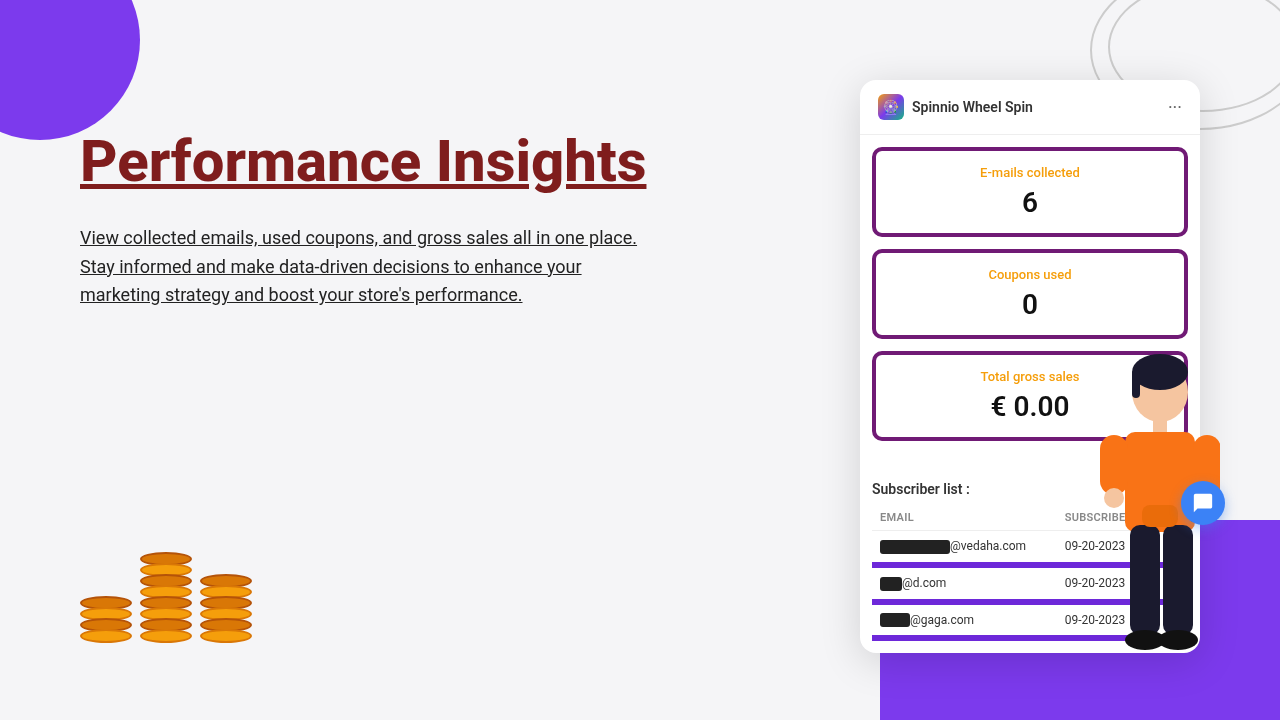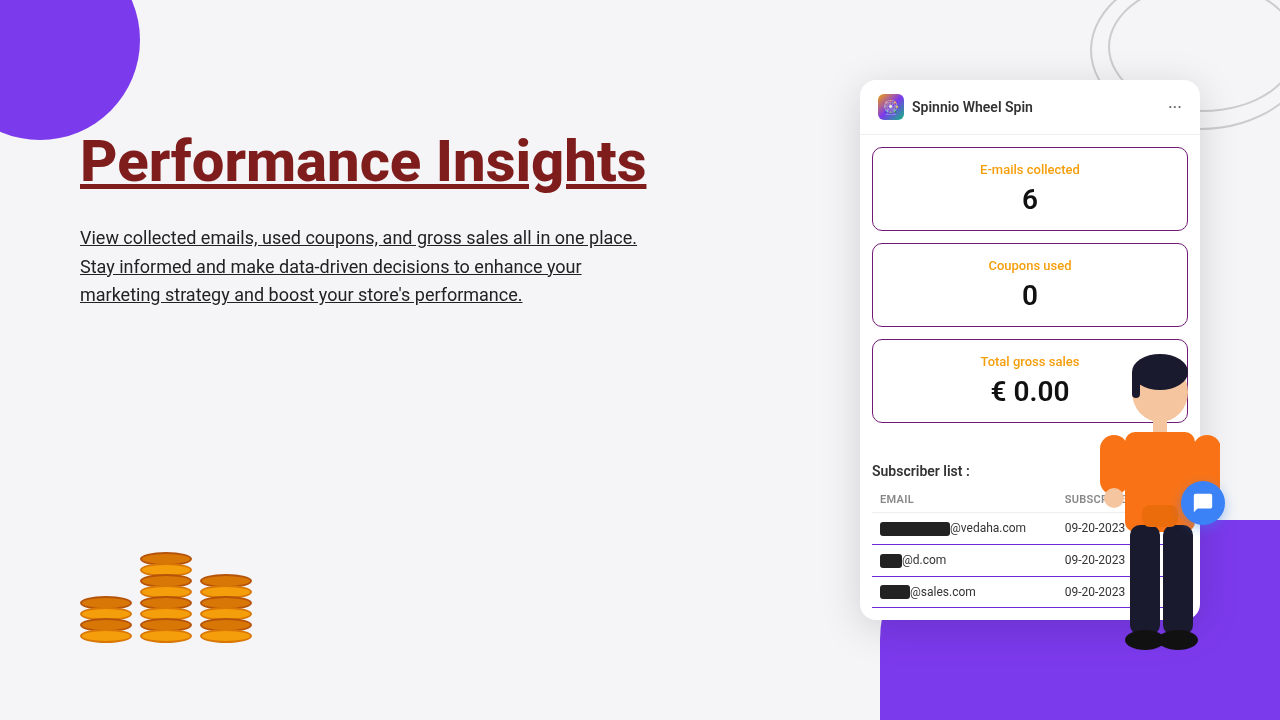--- a/index.html
+++ b/index.html
@@ -167,21 +167,21 @@
 
     .app-menu-dots {
       font-size: 18px;
       color: #666;
       cursor: pointer;
     }
 
     
     .stat-card {
       background: #fff;
-      border: 1px solid #701a75;
+      border: 4px solid #701a75;
       border-radius: 10px;
       margin: 12px;
       padding: 14px 16px;
       text-align: center;
     }
 
     .stat-label {
       font-size: 13px;
       color: #f59e0b;
       margin-bottom: 6px;
@@ -219,21 +219,21 @@
       color: #888;
       font-weight: 600;
       font-size: 11px;
       border-bottom: 1px solid #eee;
       letter-spacing: 0.3px;
     }
 
     .subscriber-table td {
       padding: 8px 8px;
       color: #333;
-      border-bottom: 1px solid #6d28d9;
+      border-bottom: 6px solid #6d28d9;
       font-size: 12px;
     }
 
     .email-redacted {
       display: inline-block;
       height: 14px;
       border-radius: 3px;
       background: #222;
       vertical-align: middle;
     }
@@ -364,21 +364,21 @@
             <td>09-20-2023</td>
           </tr>
           <tr>
             <td>
               <span class="email-redacted" style="width:22px"></span><span>@d.com</span>
             </td>
             <td>09-20-2023</td>
           </tr>
           <tr>
             <td>
-              <span class="email-redacted" style="width:30px"></span><span>@sales.com</span>
+              <span class="email-redacted" style="width:30px"></span><span>@gaga.com</span>
             </td>
             <td>09-20-2023</td>
           </tr>
         </tbody>
       </table>
     </div>
   </div>
 </div>
 
 <div class="person-illustration">

